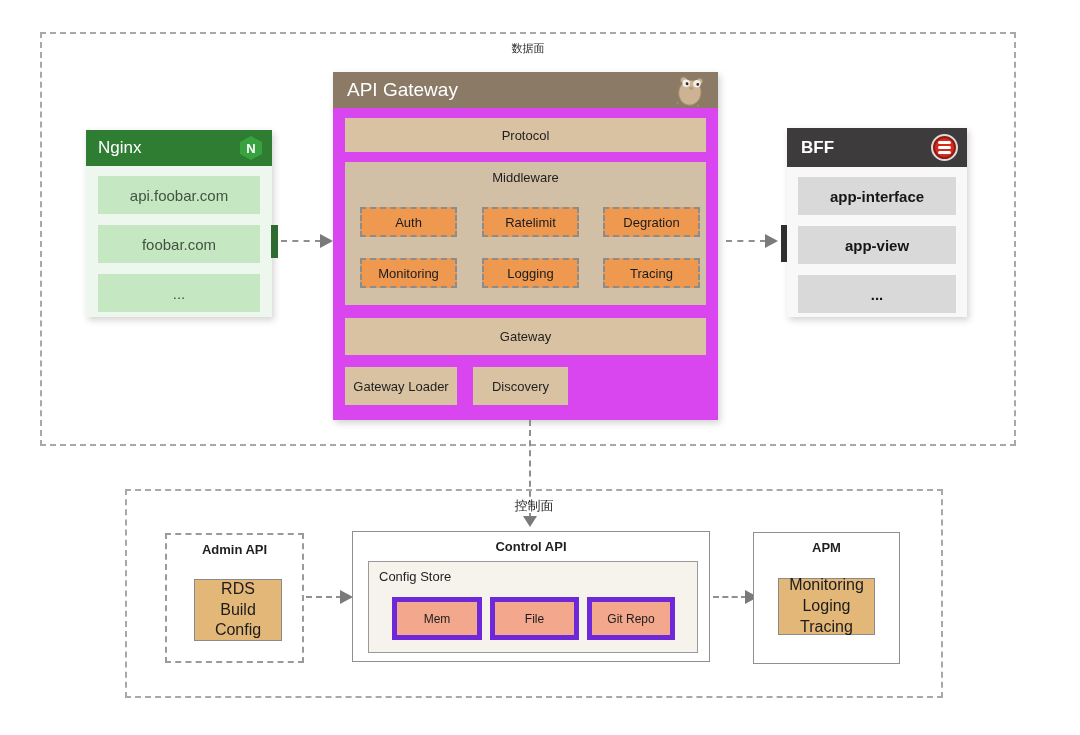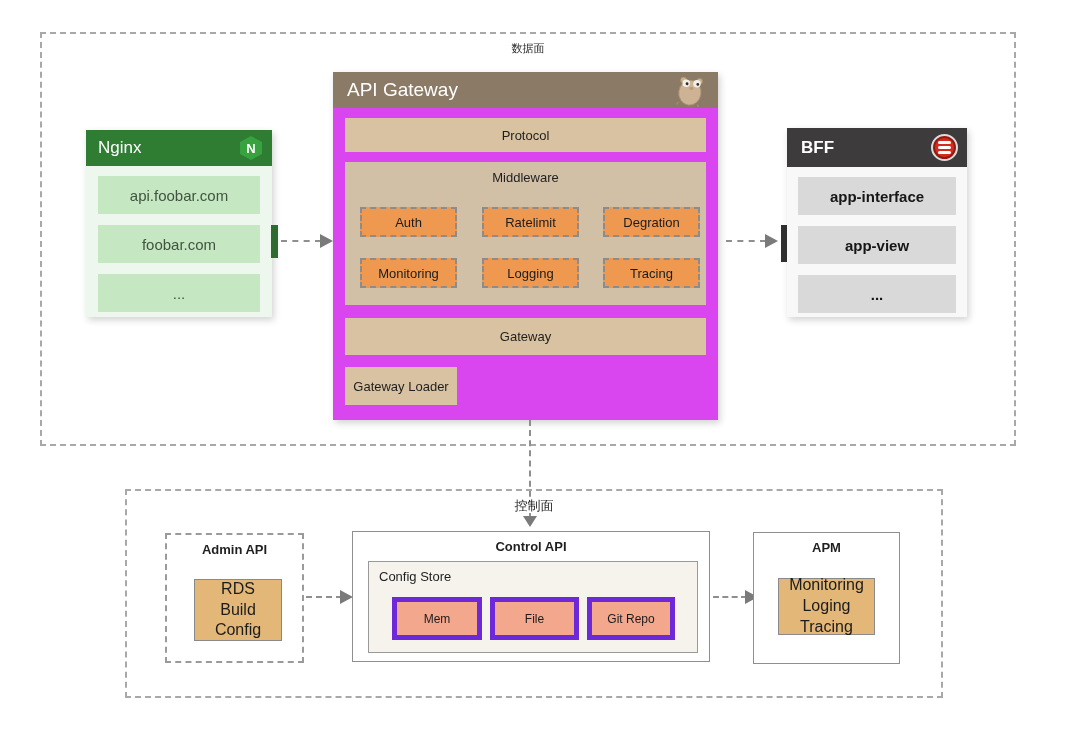--- a/index.html
+++ b/index.html
@@ -143,20 +143,21 @@
       <div class="mw-item" style="left:137px; top:45px;">Ratelimit</div>
       <div class="mw-item" style="left:258px; top:45px;">Degration</div>
       <div class="mw-item" style="left:15px;  top:96px;">Monitoring</div>
       <div class="mw-item" style="left:137px; top:96px;">Logging</div>
       <div class="mw-item" style="left:258px; top:96px;">Tracing</div>
     </div>
 
     <div class="abs gw-bar gw-endpoint center-flex">Gateway</div>
 
     <div class="abs gw-foot center-flex" style="left:12px;  width:112px;">Gateway Loader</div>
+    <div class="abs gw-foot center-flex" style="left:140px; width:95px;">Discovery</div>
   </div>
 
   <div class="abs card bff-card">
     <div class="bff-header">
       <span class="bff-title">BFF</span>
       <span class="bff-icon">
           <i></i>
           <i></i>
           <i></i>
         </span>

